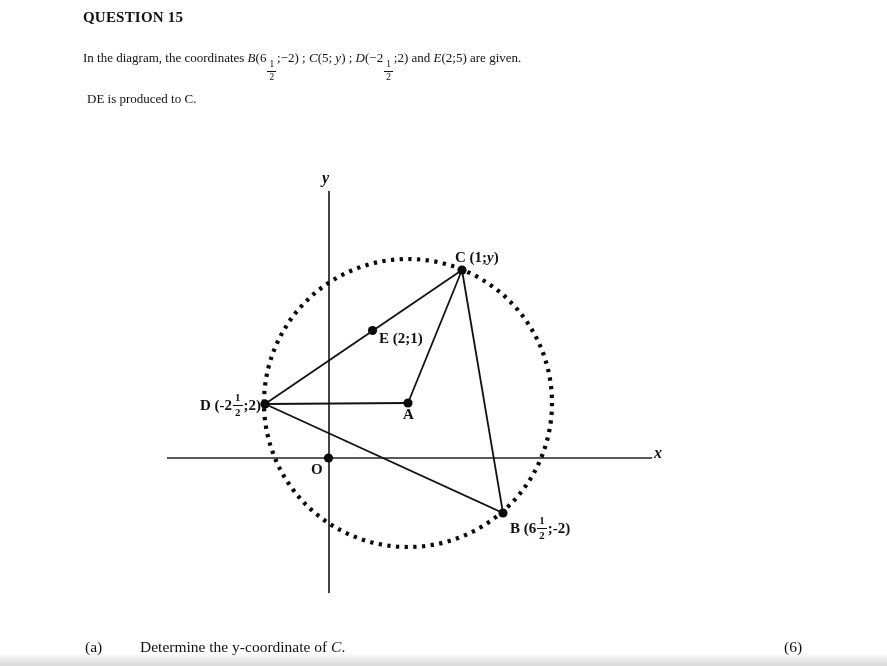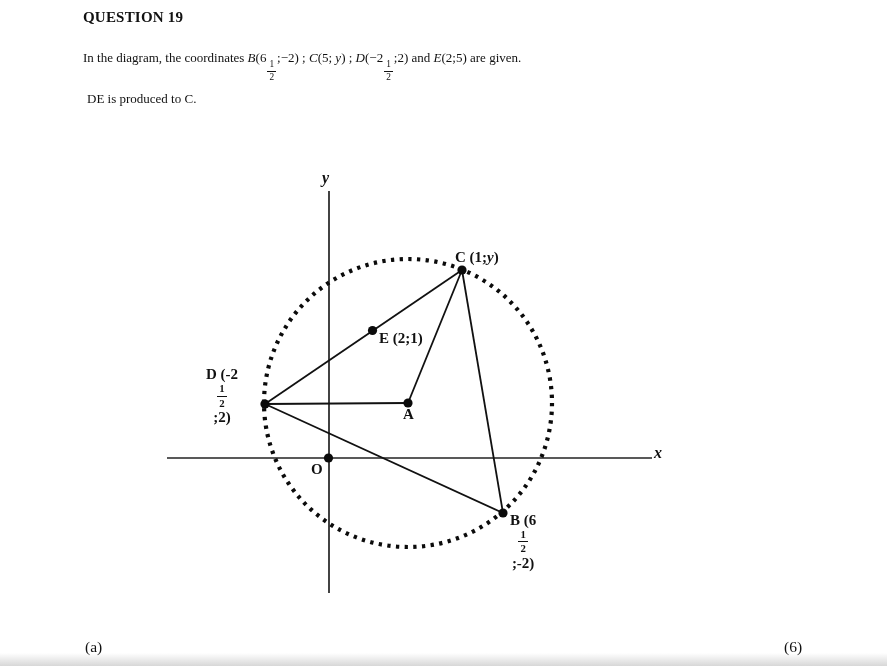--- a/index.html
+++ b/index.html
@@ -11,34 +11,34 @@
   .title { font-weight:bold; font-size:15px; letter-spacing:0.2px; }
   .bodyline { font-size:13px; }
   .it { font-style:italic; }
   .frac {
     display:inline-flex; flex-direction:column; align-items:center;
     vertical-align:-0.55em; line-height:1.05; font-size:0.72em; margin:0 1px;
   }
   .frac .fnum { padding:0 2px 1px; }
   .frac .fden { border-top:1.4px solid #111; padding:1px 2px 0; }
   .ptlabel { position:absolute; font-weight:bold; font-size:15px; white-space:nowrap; }
-  .flexlbl { display:flex; align-items:center;flex-direction:column; }
+  .flexlbl { display:flex; align-items:center; }
   .axlabel { position:absolute; font-weight:bold; font-style:italic; font-size:16px; }
   .footer-text { font-size:15.5px; }
   .bottom-fade {
     position:absolute; left:0; right:0; bottom:0; height:13px;
     background:linear-gradient(to bottom, rgba(216,216,216,0), #d7d7d7);
   }
 </style>
 </head>
 <body>
 
 <div class="page">
 
-  <div class="abs title" style="left:83px; top:9px;">QUESTION 19</div>
+  <div class="abs title" style="left:83px; top:9px;">QUESTION 15</div>
 
   <div class="abs bodyline" style="left:83px; top:50px;"><span>In the diagram, the coordinates </span><span class="it">B</span><span>(6</span><span class="frac">
         <span class="fnum">1</span>
         <span class="fden">2</span>
       </span><span>;−2) ; </span><span class="it">C</span><span>(5; </span><span class="it">y</span><span>) ; </span><span class="it">D</span><span>(−2</span><span class="frac">
         <span class="fnum">1</span>
         <span class="fden">2</span>
       </span><span>;2) and </span><span class="it">E</span><span>(2;5)</span><span> are given.</span></div>
 
   <div class="abs bodyline" style="left:87px; top:91px;">DE is produced to C.</div>
@@ -87,16 +87,17 @@
   <div class="ptlabel flexlbl" style="left:510px; top:512px; height:32px;">
       <span>B (6</span>
       <span class="frac">
         <span class="fnum">1</span>
         <span class="fden">2</span>
       </span>
       <span>;-2)</span>
     </div>
 
   <div class="abs footer-text" style="left:85px; top:638px;">(a)</div>
+  <div class="abs footer-text" style="left:140px; top:638px;"><span>Determine the y-coordinate of </span><span class="it">C</span><span>.</span></div>
   <div class="abs footer-text" style="left:784px; top:638px;">(6)</div>
 
   <div class="bottom-fade"></div>
 </div>
 
 </body></html>

